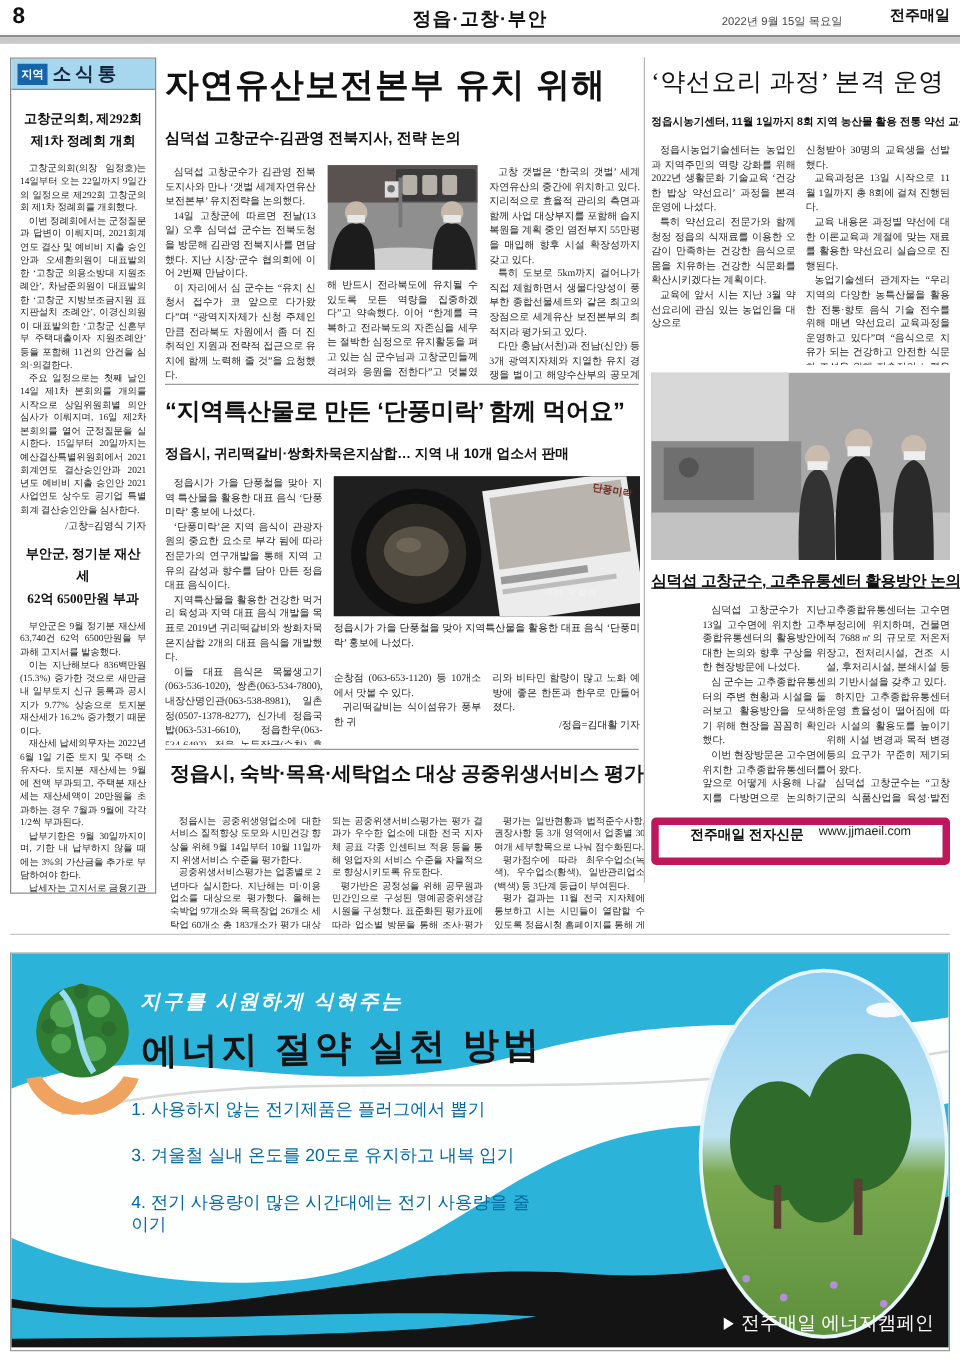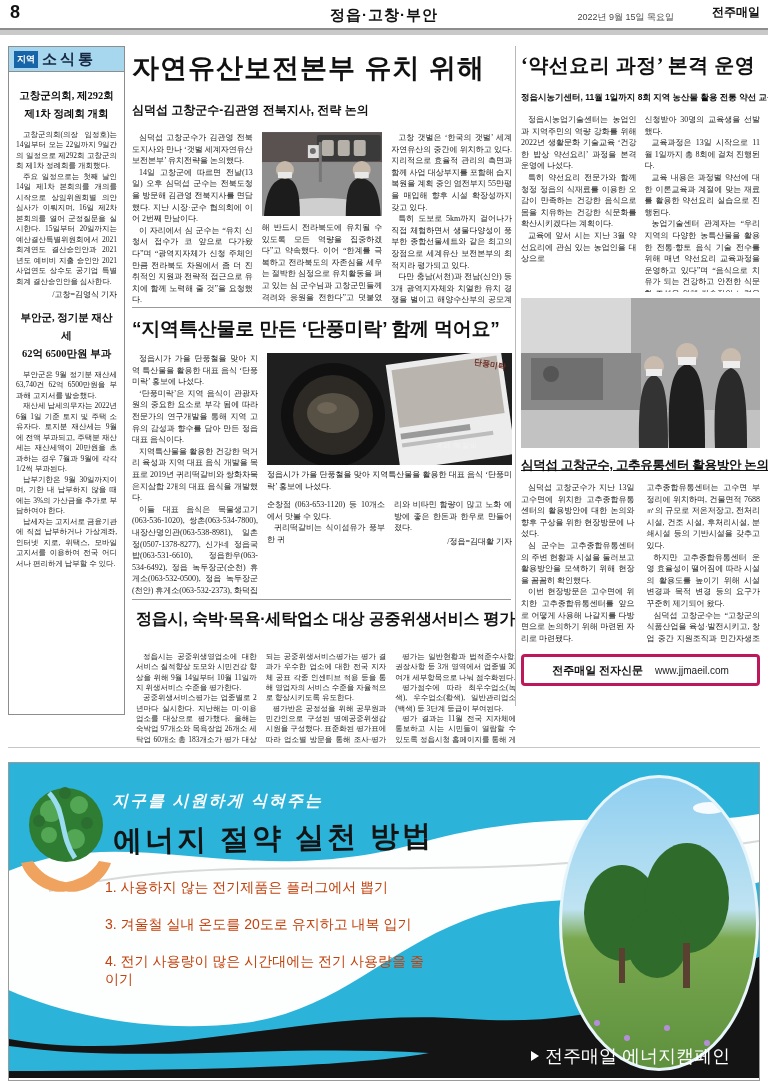--- a/index.html
+++ b/index.html
@@ -47,49 +47,49 @@
   #food-article{left:132px;top:314px;width:380px;height:282px;overflow:hidden;}
   .f-headline{font-size:19px;font-weight:900;white-space:nowrap;letter-spacing:-0.2px;margin:2px 0 0;}
   .f-subhead{font-size:11px;font-weight:bold;margin-top:13px;white-space:nowrap;}
   .f-row{display:flex;gap:9px;margin-top:11px;}
   .f-col1{width:126px;}
   .f-right{width:245px;}
   .f-photo{position:relative;height:112px;background:#1f1f1f;overflow:hidden;}
   .f-photo-label{position:absolute;right:34px;bottom:14px;color:#f2f2f2;font-size:7px;letter-spacing:1px;}
   .f-logo{position:absolute;right:6px;top:6px;color:#6e2a20;font-size:8px;font-weight:bold;transform:rotate(10deg);}
   .f-caption{font-size:8px;line-height:1.45;margin-top:4px;text-align:justify;}
-  .f-cols{display:flex;gap:9px;margin-top:7px;}
+  .f-cols{display:flex;gap:9px;margin-top:17px;}
   .f-cols>div{flex:1;min-width:0;}
 
   #hygiene-article{left:136px;top:607px;width:380px;height:136px;overflow:hidden;}
   .h-headline{font-size:16px;font-weight:900;white-space:nowrap;letter-spacing:-0.2px;margin:2px 0 0;}
   .h-txt{font-size:7.5px;line-height:1.38;}
 
   
   #right-col{left:521px;top:46px;width:239px;}
-  .y-headline{font-size:20px;font-weight:700;white-space:nowrap;margin:6px 0 12px;letter-spacing:0.5px;}
+  .y-headline{font-size:20px;font-weight:400;white-space:nowrap;margin:6px 0 12px;letter-spacing:0.5px;}
   .y-subhead{font-size:8.5px;font-weight:bold;margin-top:13px;white-space:nowrap;}
   .y-row{display:flex;gap:8px;margin-top:10px;height:178px;overflow:hidden;}
   .y-row>div{flex:1;min-width:0;}
   .g-photo{margin-top:6px;}
   .g-headline{font-size:12.5px;font-weight:900;white-space:nowrap;letter-spacing:-0.3px;margin:9px 0 0;text-decoration:underline;}
-  .g-row{display:flex;gap:12px;margin-top:8px;height:162px;overflow:hidden;}
+  .g-row{display:flex;gap:0;margin-top:8px;height:162px;overflow:hidden;margin-left:41px;}
   .g-row>div{flex:1;min-width:0;}
-  .epaper{margin-top:10px;border:3px solid #be185d;border-radius:4px;height:26px;display:flex;align-items:center;justify-content:center;gap:12px;}
+  .epaper{margin-top:10px;border:6px solid #be185d;border-radius:4px;height:26px;display:flex;justify-content:center;gap:12px;}
   .epaper-label{font-size:11px;font-weight:900;}
   .epaper-url{font-size:10px;color:#222;font-family:"Liberation Sans","DejaVu Sans",sans-serif;}
 
   
   #banner{left:8px;top:762px;width:750px;height:317px;border:1px solid #9a9a9a;overflow:hidden;background:#fff;}
   #banner svg{position:absolute;left:0;top:0;}
   .bn-tagline{left:103px;top:28px;font-size:16px;font-weight:bold;font-style:italic;color:#fff;letter-spacing:2px;}
   .bn-title{left:104px;top:56px;font-size:29px;font-weight:900;color:#141414;letter-spacing:3px;transform:rotate(-1deg);}
   .bn-list{left:96px;top:116px;width:330px;}
-  .banner-item{margin:0 0 19px;font-size:14px;color:#c2410c;font-family:"Liberation Sans","DejaVu Sans",sans-serif;}
-  .bn-footer{right:29px;bottom:12px;color:#fff;font-size:18px;display:flex;align-items:center;gap:6px;}
+  .banner-item{margin:0 0 19px;font-size:14px;color:#0369a1;font-family:"Liberation Sans","DejaVu Sans",sans-serif;}
+  .bn-footer{right:12px;bottom:12px;color:#fff;font-size:15px;display:flex;align-items:center;gap:6px;}
   .play-icon{display:inline-block;width:0;height:0;border-left:8px solid #fff;border-top:5px solid transparent;border-bottom:5px solid transparent;}
 </style>
 </head>
 <body>
 
 <div id="page">
 
   <div class="abs page-num sans">8</div>
   <div class="abs mast-section sans">정읍·고창·부안</div>
   <div class="abs mast-date sans">2022년 9월 15일 목요일</div>
@@ -100,29 +100,31 @@
     <div class="sb-head">
       <span class="sb-tag sans">지역</span>
       <span class="sb-title-big sans">소식통</span>
     </div>
     <div class="sb-inner">
       <div>
         <h3 class="sb-art-title">고창군의회, 제292회
 제1차 정례회 개회</h3>
         <div class="txt sb-txt">
             <p class="para">고창군의회(의장 임정호)는 14일부터 오는 22일까지 9일간의 일정으로 제292회 고창군의회 제1차 정례회를 개회했다.</p>
+            <p class="para">이번 정례회에서는 군정질문과 답변이 이뤄지며, 2021회계연도 결산 및 예비비 지출 승인안과 오세환의원이 대표발의한 ‘고창군 의용소방대 지원조례안’, 차남준의원이 대표발의한 ‘고창군 지방보조금지원 표지판설치 조례안’, 이경신의원이 대표발의한 ‘고창군 신혼부부 주택대출이자 지원조례안’ 등을 포함해 11건의 안건을 심의·의결한다.</p>
             <p class="para">주요 일정으로는 첫째 날인 14일 제1차 본회의를 개의를 시작으로 상임위원회별 의안 심사가 이뤄지며, 16일 제2차 본회의를 열어 군정질문을 실시한다. 15일부터 20일까지는 예산결산특별위원회에서 2021회계연도 결산승인안과 2021년도 예비비 지출 승인안 2021 사업연도 상수도 공기업 특별회계 결산승인안을 심사한다.</p>
           </div>
         <span class="byline">/고창=김영식 기자</span>
       </div>
       <div>
         <h3 class="sb-art-title">부안군, 정기분 재산세
 62억 6500만원 부과</h3>
         <div class="txt sb-txt">
             <p class="para">부안군은 9월 정기분 재산세 63,740건 62억 6500만원을 부과해 고지서를 발송했다.</p>
+            <p class="para">이는 지난해보다 836백만원(15.3%) 증가한 것으로 새만금 내 일부토지 신규 등록과 공시지가 9.77% 상승으로 토지분 재산세가 16.2% 증가했기 때문이다.</p>
             <p class="para">재산세 납세의무자는 2022년 6월 1일 기준 토지 및 주택 소유자다. 토지분 재산세는 9월에 전액 부과되고, 주택분 재산세는 재산세액이 20만원을 초과하는 경우 7월과 9월에 각각 1/2씩 부과된다.</p>
             <p class="para">납부기한은 9월 30일까지이며, 기한 내 납부하지 않을 때에는 3%의 가산금을 추가로 부담하여야 한다.</p>
             <p class="para">납세자는 고지서로 금융기관에 직접 납부하거나 가상계좌, 인터넷 지로, 위택스, 모바일 고지서를 이용하여 전국 어디서나 편리하게 납부할 수 있다.</p>
           </div>
 
       </div>
     </div>
   </div>
 
   <div id="main-article" class="abs">
@@ -165,20 +167,21 @@
           </div>
 
       </div>
     </div>
   </div>
 
   <div class="abs rule" id="rule1"></div>
 
   <div id="food-article" class="abs">
     <h2 class="f-headline sans">“지역특산물로 만든 ‘단풍미락’ 함께 먹어요”</h2>
+    <div class="f-subhead sans">정읍시, 귀리떡갈비·쌍화차묵은지삼합… 지역 내 10개 업소서 판매</div>
     <div class="f-row">
       <div class="f-col1 txt">
           <p class="para">정읍시가 가을 단풍철을 맞아 지역 특산물을 활용한 대표 음식 ‘단풍미락’ 홍보에 나섰다.</p>
           <p class="para">‘단풍미락’은 지역 음식이 관광자원의 중요한 요소로 부각 됨에 따라 전문가의 연구개발을 통해 지역 고유의 감성과 향수를 담아 만든 정읍 대표 음식이다.</p>
           <p class="para">지역특산물을 활용한 건강한 먹거리 육성과 지역 대표 음식 개발을 목표로 2019년 귀리떡갈비와 쌍화차묵은지삼합 2개의 대표 음식을 개발했다.</p>
           <p class="para">이들 대표 음식은 목물생고기(063-536-1020), 쌍촌(063-534-7800), 내장산명인관(063-538-8981), 일촌정(0507-1378-8277), 신가네 정읍국밥(063-531-6610), 정읍한우(063-534-6492), 정읍 녹두장군(순천) 휴게소(063-532-0500), 정읍 녹두장군(천안) 휴게소(063-532-2373), 화덕집비정읍점(063-533-1200),</p>
         </div>
       <div class="f-right">
         <div class="f-photo">
           <svg viewBox="0 0 245 112" width="245" height="112" xmlns="http://www.w3.org/2000/svg">

